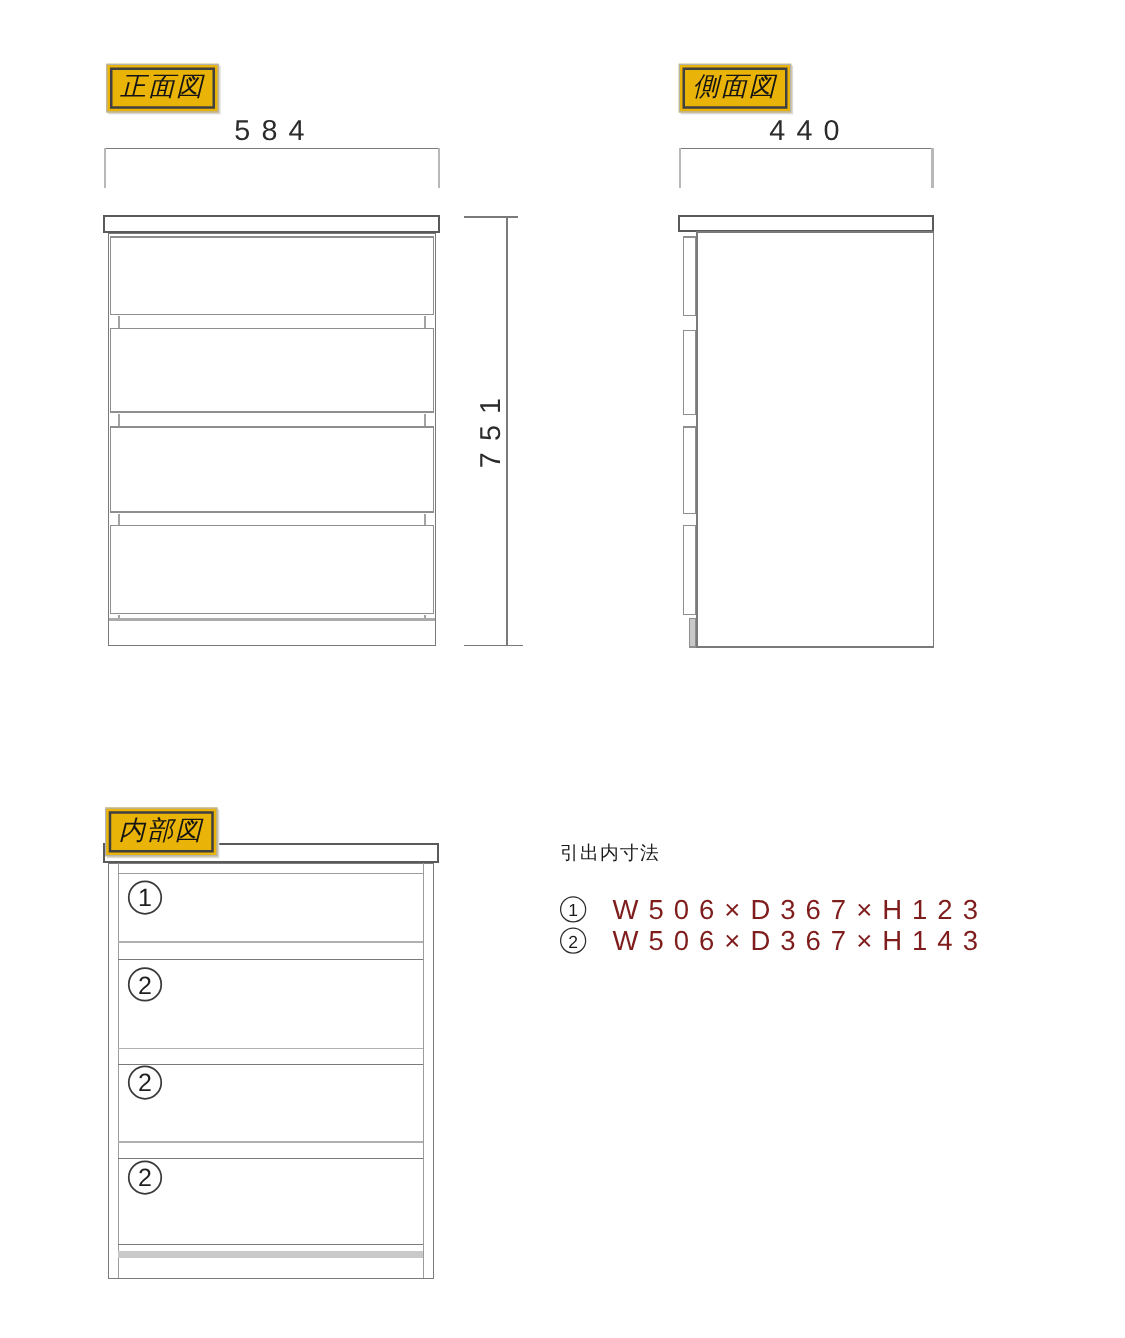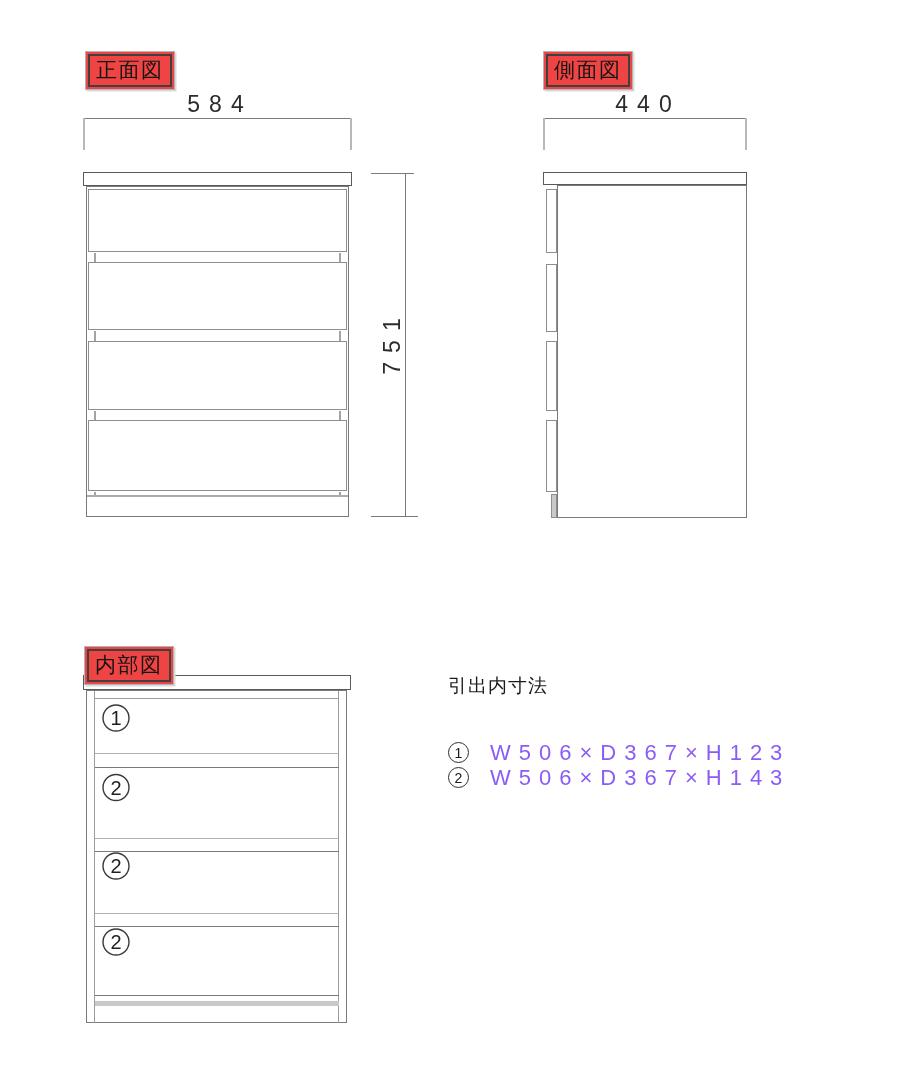--- a/index.html
+++ b/index.html
@@ -28,43 +28,43 @@
     font-family:"Liberation Sans", sans-serif;
     font-size:23px; letter-spacing:9px; fill:#2b2b2b; text-anchor:middle;
   }
   .num-text {
     font-family:"Liberation Sans", sans-serif;
     font-size:20px; fill:#1f1f1f; text-anchor:middle;
   }
 
   
   .label-box {
-    position:absolute; background:#ef4444; border:1px solid #b4b4b4;
-    padding:2px; box-shadow:1.5px 1.5px 0 #d9d9d9;
+    position:absolute; background:#eab308; border:1px solid #b4b4b4;
+    padding:2px; box-shadow:1.5px 1.5px 0 #d9d9d9;font-style:italic;
   }
   .label-inner {
     border:2px solid #404040; padding:2px 6px 3px;
     font-size:21px; letter-spacing:1.5px; color:#141414; line-height:1.15;
     white-space:nowrap;
   }
   .label-front    { left:85px;  top:51px; }
   .label-side     { left:543px; top:51px;text-align:center; }
   .label-internal { left:84px;  top:606px;margin-top:40px; }
 
   
   .spec { position:absolute; left:448px; top:673px; color:#1a1a1a; }
-  .spec-title { font-size:19px; letter-spacing:1px; margin-bottom:41px; }
+  .spec-title { font-size:15px; letter-spacing:1px; margin-bottom:23px; }
   .spec-row { display:flex; align-items:center; height:25px; }
   .mark-circle {
     box-sizing:border-box; width:21px; height:21px; flex:0 0 auto;
     border:1.5px solid #2e2e2e; border-radius:50%;
     display:inline-flex; align-items:center; justify-content:center;
     font-size:14px; color:#1a1a1a; margin-right:21px; line-height:1;
   }
-  .spec-text { font-size:22px; letter-spacing:8px; color:#8b5cf6; white-space:nowrap; }
+  .spec-text { font-size:22px; letter-spacing:8px; color:#7f1d1d; white-space:nowrap; }
 </style>
 </head>
 <body>
 
 <div class="page">
 
   <svg class="drawing" width="900" height="1070" viewBox="0 0 900 1070">
 
     <g>
 

